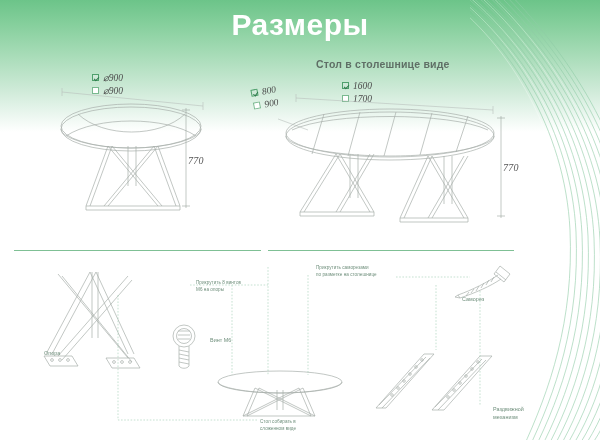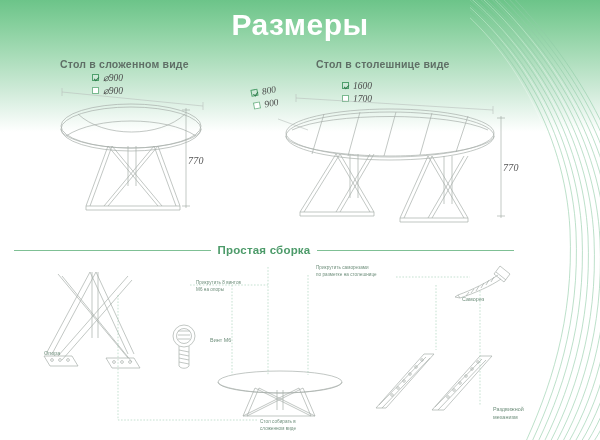--- a/index.html
+++ b/index.html
@@ -111,21 +111,20 @@
     </g>
     <g fill="none" stroke="#ffffff" stroke-width="0.6" opacity="0.55">
       <path d="M-34,-10 C36,38 91,128 96,228 C100,318 76,388 48,450"></path>
       <path d="M-21,-10 C49,43 104,133 109,233 C113,323 89,393 61,450"></path>
       <path d="M-9,-10 C61,47 116,137 121,237 C125,327 101,397 73,450"></path>
       <path d="M3,-10 C73,51 128,141 133,241 C137,331 113,401 85,450"></path>
       <path d="M15,-10 C85,55 140,145 145,245 C149,335 125,405 97,450"></path>
     </g>
   </svg>
 
-  <div class="sec-head" id="head-folded">Стол в сложенном виде</div>
 
   <div class="optgrp" id="opts-folded">
     <div class="opt">
       <span class="cbx on"></span>
       <span class="opt-lbl">⌀900</span>
     </div>
     <div class="opt">
       <span class="cbx"></span>
       <span class="opt-lbl">⌀900</span>
     </div>
@@ -249,21 +248,20 @@
     <g stroke="#9aa4a0" stroke-width="0.6" fill="none">
       <path d="M8,4 L8,106"></path>
       <path d="M4,6 L12,6"></path>
       <path d="M4,104 L12,104"></path>
     </g>
   </svg>
   <div class="dim-lbl" id="dim-h-right">770</div>
 
   <div class="asm-divider">
     <div class="asm-rule"></div>
-    <div class="asm-title">Простая сборка</div>
     <div class="asm-rule"></div>
   </div>
 
   <svg class="draw" style="left:28px; top:268px;" width="130" height="125" viewBox="0 0 130 125">
     <g fill="none" stroke="#a7afab" stroke-width="0.7" stroke-linejoin="round">
       <path d="M62,4 L18,86"></path>
       <path d="M68,4 L24,86"></path>
       <path d="M62,4 L100,86"></path>
       <path d="M68,4 L106,86"></path>
       <path d="M100,8 L30,88"></path>

